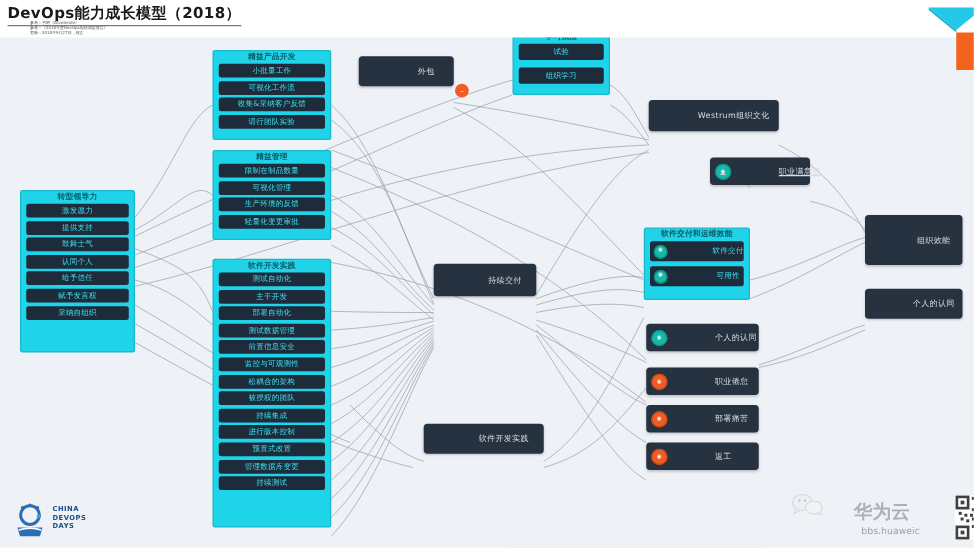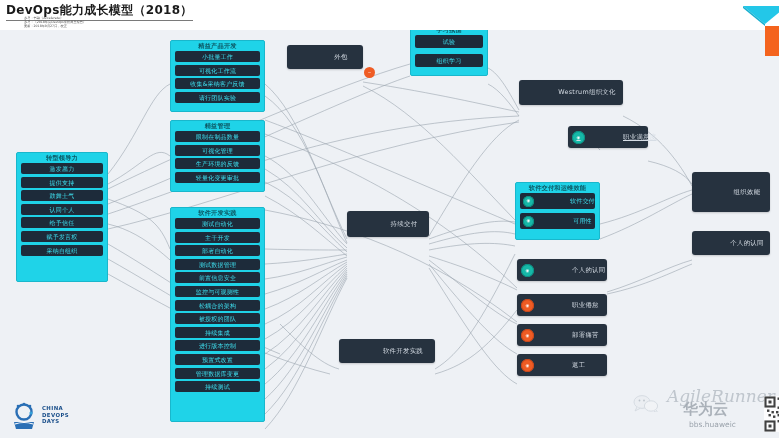--- a/index.html
+++ b/index.html
@@ -371,21 +371,20 @@
 
   <div class="watermark">
     <svg class="wm-chat" viewBox="0 0 26 18">
       <ellipse cx="9" cy="8" rx="8" ry="6.4" fill="#e9edf1" stroke="#b9c2cb" stroke-width=".9"></ellipse>
       <path d="M4 13 L2 17 L7 14.4" fill="#e9edf1" stroke="#b9c2cb" stroke-width=".9"></path>
       <ellipse cx="18" cy="12" rx="6.6" ry="5.2" fill="#f4f6f8" stroke="#b9c2cb" stroke-width=".9"></ellipse>
       <path d="M23 16 L25 19 L21 17.2" fill="#f4f6f8" stroke="#b9c2cb" stroke-width=".9"></path>
       <circle cx="6.5" cy="6.5" r=".9" fill="#8d98a3"></circle>
       <circle cx="11" cy="6.5" r=".9" fill="#8d98a3"></circle>
     </svg>
-    <div class="wm-agile">AgileRunner</div>
     <div class="wm-hw">华为云</div>
     <div class="wm-url">bbs.huaweic</div>
     <svg class="wm-qr" viewBox="0 0 24 24">
       <rect width="24" height="24" fill="#ffffff"></rect>
       <rect x="1" y="1" width="6" height="6" fill="none" stroke="#222" stroke-width="1.4"></rect>
       <rect x="17" y="1" width="6" height="6" fill="none" stroke="#222" stroke-width="1.4"></rect>
       <rect x="1" y="17" width="6" height="6" fill="none" stroke="#222" stroke-width="1.4"></rect>
       <rect x="3" y="3" width="2" height="2" fill="#222"></rect>
       <rect x="19" y="3" width="2" height="2" fill="#222"></rect>
       <rect x="3" y="19" width="2" height="2" fill="#222"></rect>

